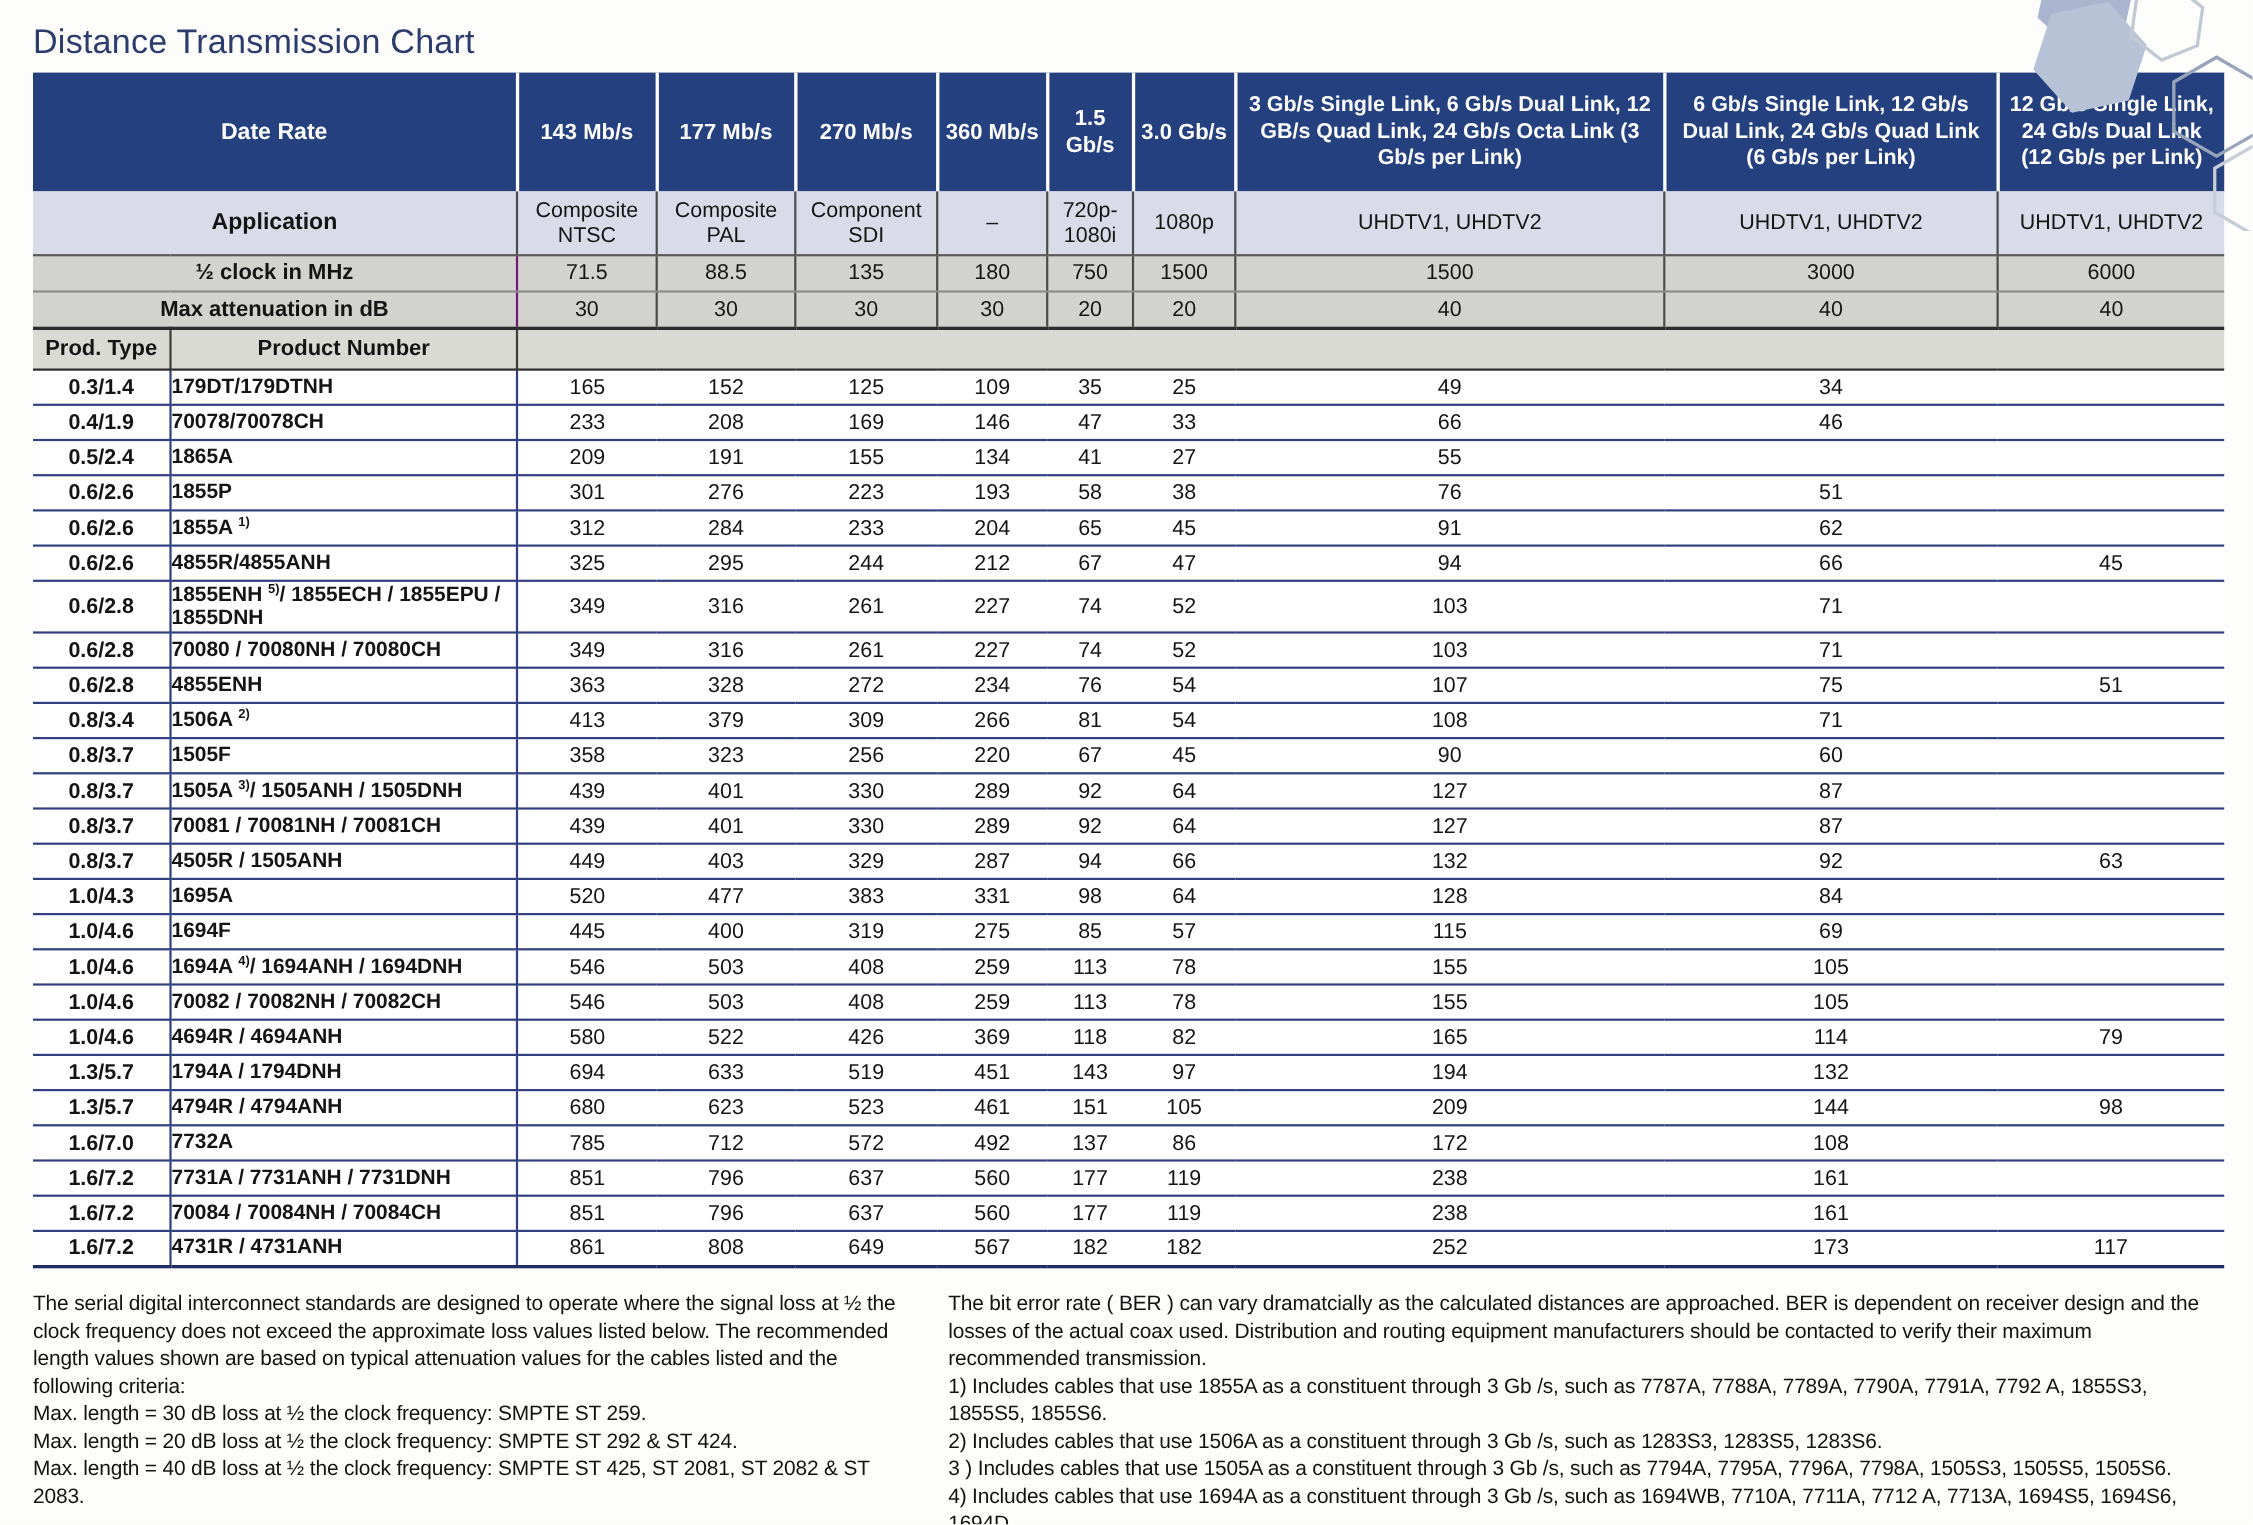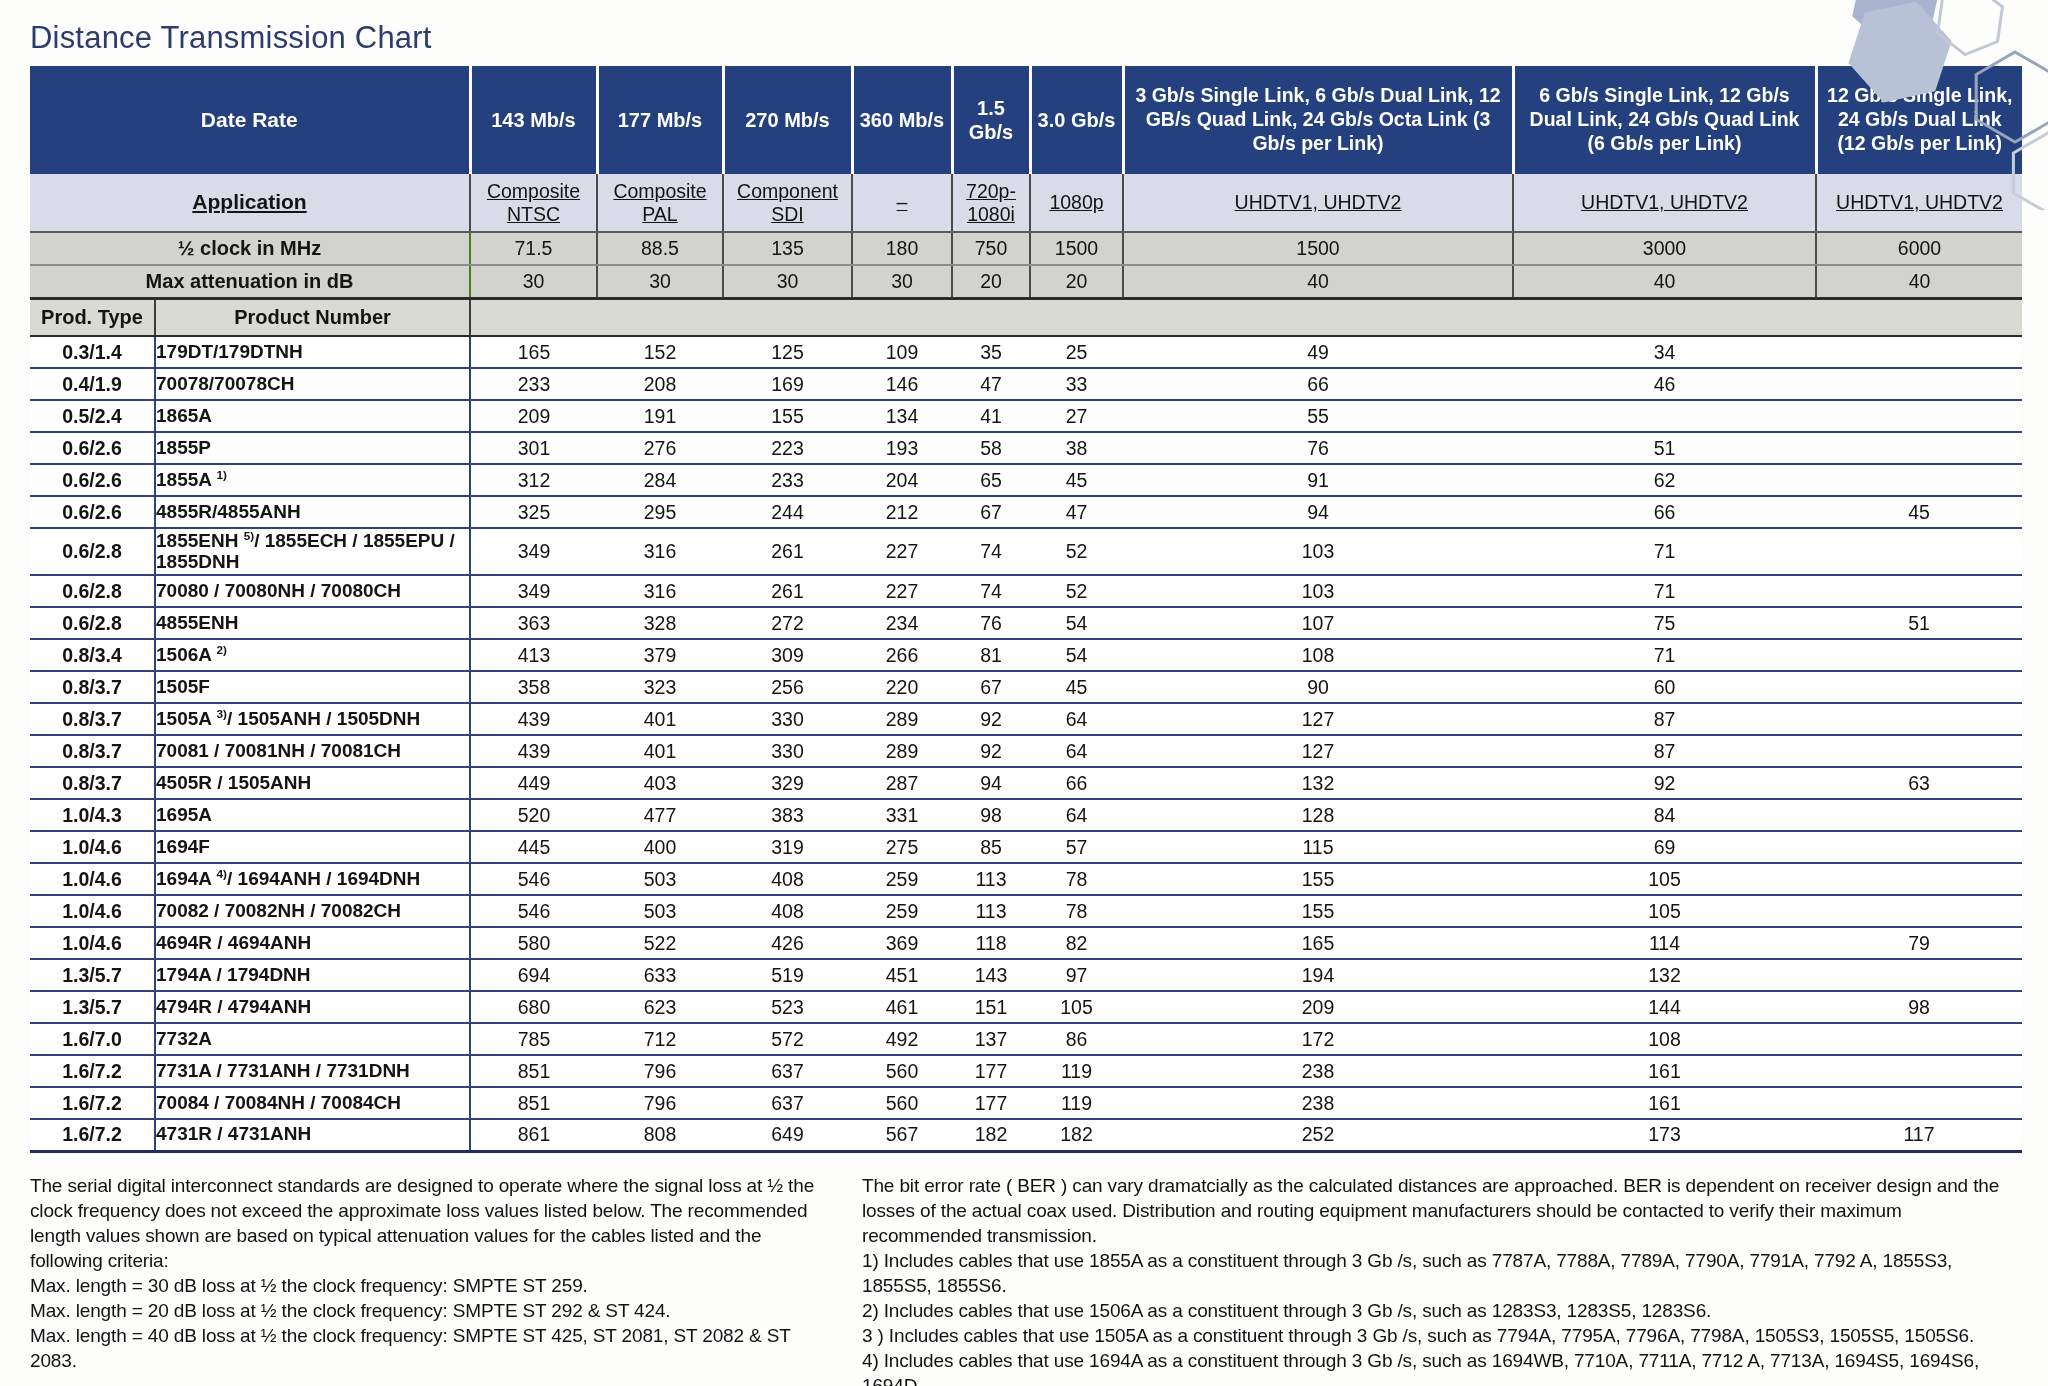--- a/index.html
+++ b/index.html
@@ -24,32 +24,32 @@
     text-align: center; font-size: 20px; padding: 4px 6px; line-height: 1.22;
     height: 108px;
   }
   tr.hdr th:last-child { border-right: none; }
   tr.hdr th.wide { font-size: 19.5px; }
   tr.hdr th.corner { font-size: 21px; }
   
   tr.app th, tr.app td {
     background: #d9dbe8; height: 58px; vertical-align: middle; text-align: center;
     border-right: 2px solid #4b4b4b; border-bottom: 2px solid #5a5a5a;
-    font-size: 19.5px; line-height: 1.15; padding: 2px 4px; text-decoration: underline;
+    font-size: 19.5px; line-height: 1.15; padding: 2px 4px;
   }
   tr.app th { font-weight: bold; font-size: 21px; }
   tr.app th:first-child, tr.app td:last-child { }
   tr.app td:last-child { border-right: none; }
   
   tr.clock th, tr.clock td, tr.atten th, tr.atten td {
     background: #d2d3cf; height: 33px; vertical-align: middle; text-align: center;
     border-right: 2px solid #4b4b4b; font-size: 19.5px; padding: 0 4px;
   }
   tr.clock th, tr.atten th { font-weight: bold; font-size: 20px; }
-  tr.clock th:first-child, tr.atten th:first-child { border-right: 2px solid #4d7c0f; }
+  tr.clock th:first-child, tr.atten th:first-child { border-right: 2px solid #701a75; }
   tr.clock td:last-child, tr.atten td:last-child { border-right: none; }
   tr.clock th, tr.clock td { border-bottom: 2px solid #8d8d8d; }
   tr.atten th, tr.atten td { border-bottom: 3px solid #2c2c2c; }
   
   tr.prodhdr th, tr.prodhdr td {
     background: #d9dad4; height: 38px; vertical-align: middle;
     border-bottom: 2px solid #2b2b2b; font-size: 20px; font-weight: bold;
     text-align: center;
     margin-left: 44px;
   }

